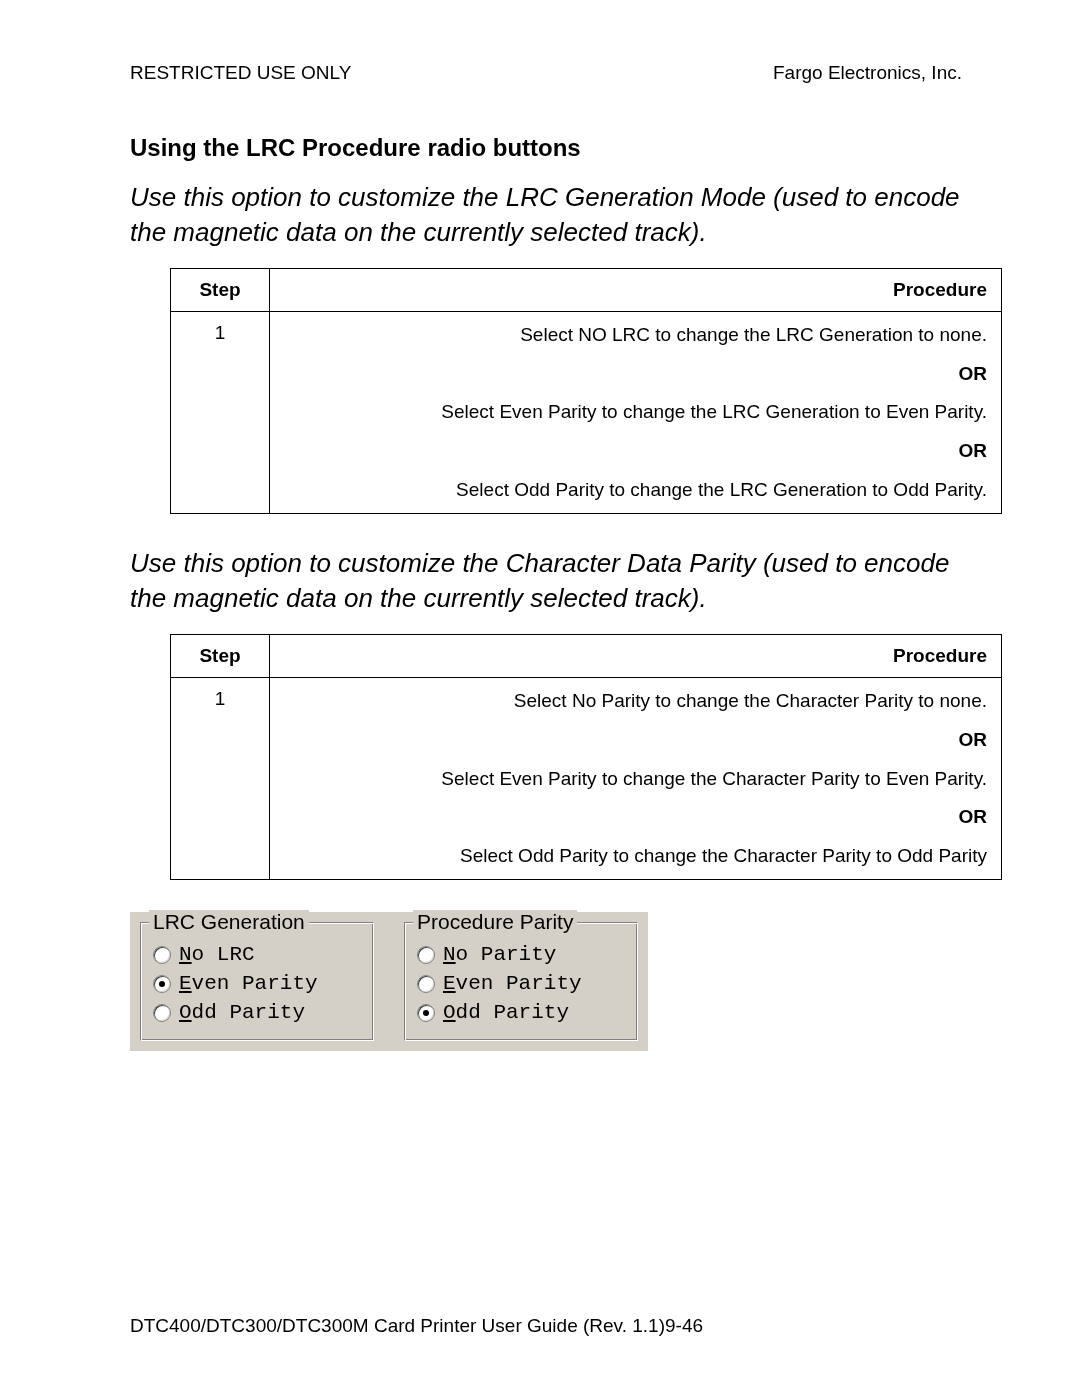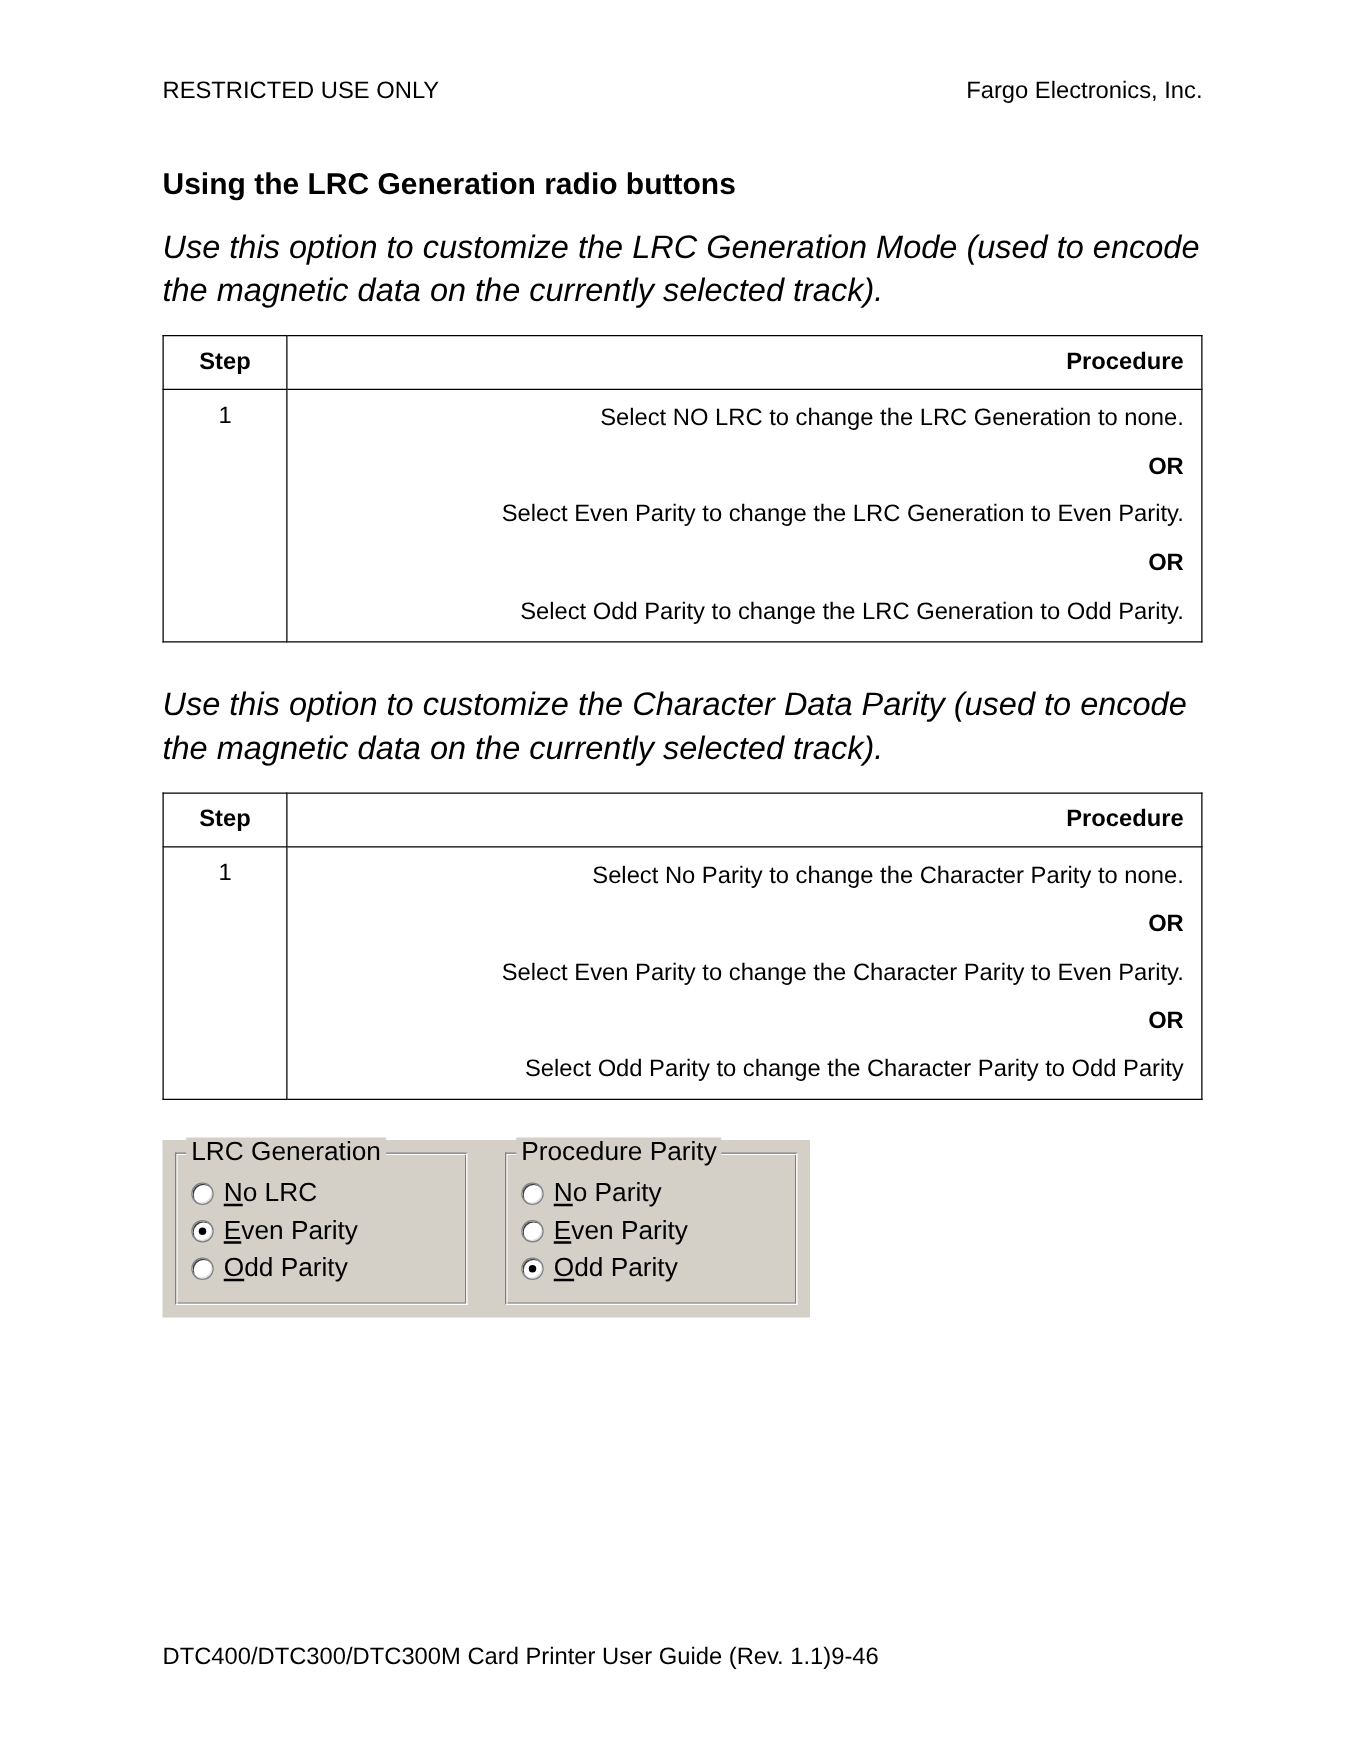--- a/index.html
+++ b/index.html
@@ -30,20 +30,21 @@
   p.intro {
     font-size: 26px;
     line-height: 1.35;
     margin: 0 0 18px 0;
     font-style: italic;
   }
   table.step-table {
     border-collapse: collapse;
     width: 100%;
     margin-bottom: 32px;
+    margin-left: 40px;
   }
   table.step-table th, table.step-table td {
     border: 1px solid #000;
     padding: 10px 14px;
     font-size: 19px;
     text-align: right;
     vertical-align: top;
   }
   table.step-table th {
     font-weight: bold;
@@ -91,20 +92,21 @@
     font-size: 21px;
     color: #000;
   }
   .radio-row {
     display: flex;
     align-items: center;
     gap: 8px;
     margin: 6px 0;
     font-size: 21px;
     color: #000;
+    font-family: Liberation Mono, monospace;
   }
   .radio-circle {
     width: 16px;
     height: 16px;
     border-radius: 50%;
     background: #fff;
     border: 1px solid #808080;
     box-shadow: inset 1px 1px 0 #404040, inset -1px -1px 0 #dfdfdf;
     display: flex;
     align-items: center;
@@ -131,21 +133,21 @@
 </head>
 <body>
 
 <div class="page">
 
   <div class="header-row">
     <span>RESTRICTED USE ONLY</span>
     <span>Fargo Electronics, Inc.</span>
   </div>
 
-  <h2 class="section">Using the LRC Generation radio buttons</h2>
+  <h2 class="section">Using the LRC Procedure radio buttons</h2>
   <p class="intro">Use this option to customize the LRC Generation Mode (used to encode the magnetic data on the currently selected track).</p>
 
   <table class="step-table">
     <tbody>
         <tr>
       <th class="step-col">Step</th>
       <th>Procedure</th>
     </tr>
     <tr>
       <td class="step-num">1</td>

